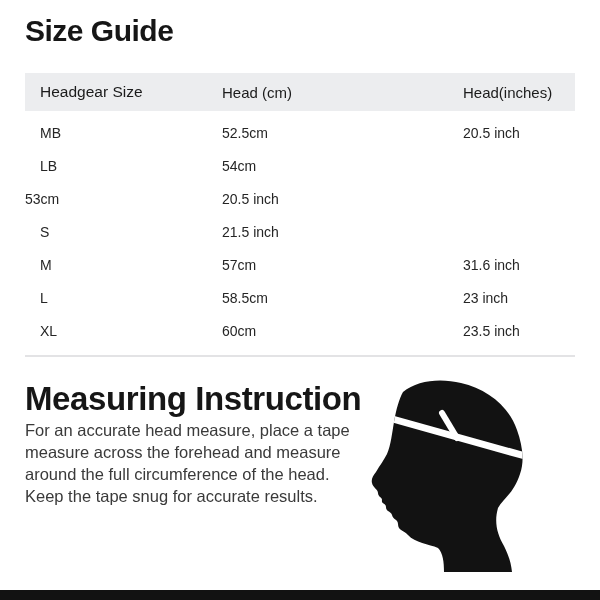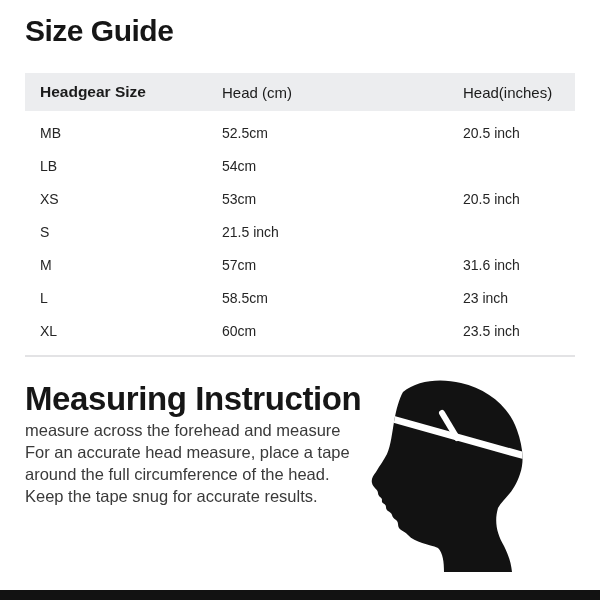--- a/index.html
+++ b/index.html
@@ -22,21 +22,21 @@
     position: absolute; left: 25px; top: 73px; width: 550px;
     border-bottom: 2px solid #e3e3e5;
     padding-bottom: 8px;
   }
   .thead {
     height: 38px; background: #ecedef;
     display: grid; grid-template-columns: 197px 241px 1fr;
     align-items: center;
     font-size: 15px; color: #1b1b1b;
   }
-  .thead .c1 { font-weight: 700; padding-left: 15px; font-size: 15.5px; }
+  .thead .c1 { font-weight: 400; padding-left: 15px; font-size: 15.5px; }
   .tbody { padding-top: 5px; }
   .trow {
     height: 33px;
     display: grid; grid-template-columns: 197px 241px 1fr;
     align-items: center;
     font-size: 14px; color: #252525;
   }
   .trow .c1 { padding-left: 15px; }
 
   .section-title {
@@ -74,21 +74,20 @@
     <div class="trow">
       <div class="c1">MB</div>
       <div class="c2">52.5cm</div>
       <div class="c3">20.5 inch</div>
     </div>
     <div class="trow">
       <div class="c1">LB</div>
       <div class="c2">54cm</div>
     </div>
     <div class="trow">
-      <div class="c1">XS</div>
       <div class="c2">53cm</div>
       <div class="c3">20.5 inch</div>
     </div>
     <div class="trow">
       <div class="c1">S</div>
       <div class="c3">21.5 inch</div>
     </div>
     <div class="trow">
       <div class="c1">M</div>
       <div class="c2">57cm</div>
@@ -103,22 +102,22 @@
       <div class="c1">XL</div>
       <div class="c2">60cm</div>
       <div class="c3">23.5 inch</div>
     </div>
   </div>
 </div>
 
 <h2 class="section-title">Measuring Instruction</h2>
 
 <div class="instruction">
+  <div>For an accurate head measure, place a tape</div>
   <div>measure across the forehead and measure</div>
-  <div>For an accurate head measure, place a tape</div>
   <div>around the full circumference of the head.</div>
   <div>Keep the tape snug for accurate results.</div>
 </div>
 
 <svg class="head-illustration" viewBox="0 0 160 200" xmlns="http://www.w3.org/2000/svg" aria-hidden="true">
   <defs>
     <clipPath id="headclip">
       <path d="M 38,20
                C 52,8 76,6 96,11
                C 122,17 144,34 152,58

